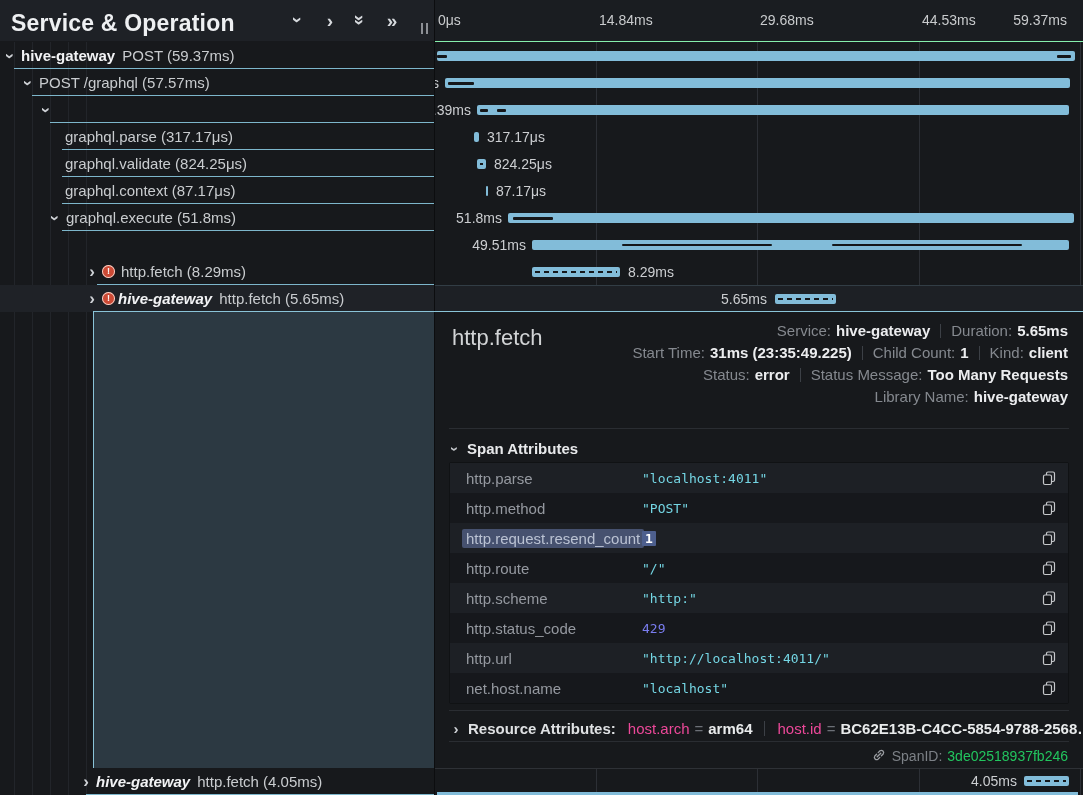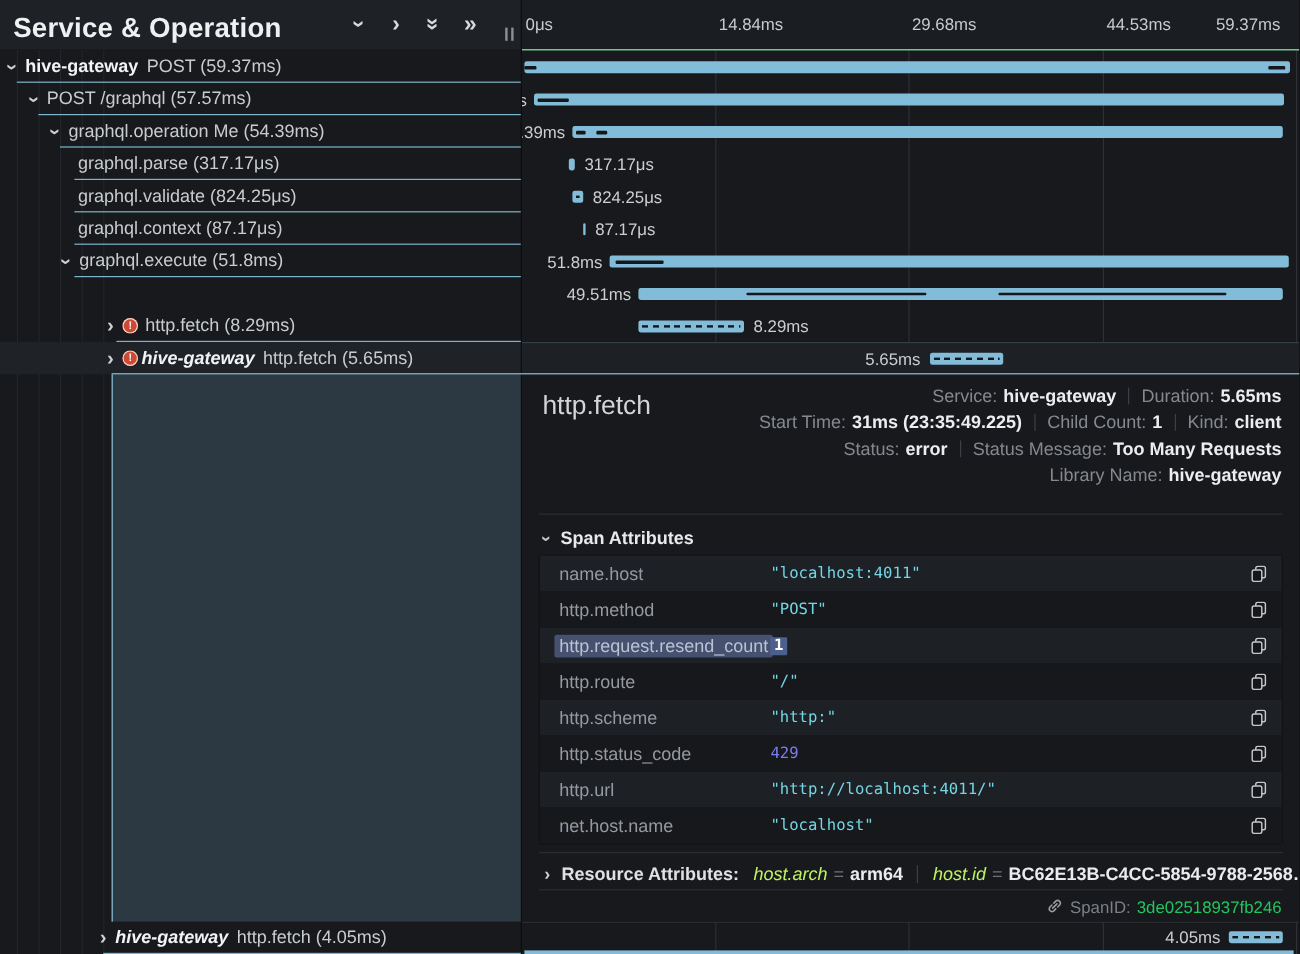--- a/index.html
+++ b/index.html
@@ -73,21 +73,21 @@
   .arow:nth-child(even){background:#16181c;}
   .akey{margin-left:16px;width:176px;color:#9599a0;white-space:nowrap;}
   .akey .ksel{background:#46516f;color:#bac2d3;border-radius:2px;padding:1px 4px;margin-left:-4px;}
   .aval{font-family:"DejaVu Sans Mono",monospace;font-size:13px;color:#74d6e4;white-space:nowrap;}
   .aval.num{color:#7a7df0;}
   .aval .vsel{background:#4d5f8e;color:#ffffff;font-weight:bold;padding:0 3px;border-radius:1px;}
   .copybtn{position:absolute;right:12px;top:8px;width:14px;height:15px;cursor:pointer;}
   .resline{position:absolute;left:14px;top:404px;height:24px;display:flex;align-items:center;white-space:nowrap;}
   .resline .chev{font-size:15px;margin-right:5px;}
   .rtitle{font-weight:bold;color:#dfe1e3;margin-right:12px;}
-  .rkey{color:#bef264;font-style:italic;}
+  .rkey{color:#ec4899;}
   .req{color:#6c7077;margin:0 5px;}
   .rval{color:#e9ebec;font-weight:bold;}
   .rsep{display:inline-block;width:1px;height:15px;background:#3c4046;margin:0 12px;vertical-align:-3px;}
   .spanidline{position:absolute;right:15px;top:434px;height:20px;display:flex;align-items:center;font-size:14px;}
   .sidlabel{color:#7c8086;margin:0 5px 0 6px;}
   .sidval{color:#22c55e;font-weight:normal;}
 </style>
 </head>
 <body>
 
@@ -120,21 +120,20 @@
       <span class="tlabel" style="margin-left:0">POST (59.37ms)</span>
       <div class="uline" style="left:14px"></div>
     </div>
     <div class="trow" style="top:69px">
       <span class="chev down" style="margin-left:22px">›</span>
       <span class="tlabel">POST /graphql (57.57ms)</span>
       <div class="uline" style="left:32px"></div>
     </div>
     <div class="trow" style="top:96px">
       <span class="chev down" style="margin-left:40px">›</span>
-      <span class="tlabel">graphql.operation Me (54.39ms)</span>
       <div class="uline" style="left:50px"></div>
     </div>
     <div class="trow" style="top:123px">
       <span class="tlabel" style="margin-left:65px">graphql.parse (317.17μs)</span>
       <div class="uline" style="left:62px"></div>
     </div>
     <div class="trow" style="top:150px">
       <span class="tlabel" style="margin-left:65px">graphql.validate (824.25μs)</span>
       <div class="uline" style="left:62px"></div>
     </div>
@@ -253,21 +252,21 @@
 
       <div class="ddiv" style="top:116px"></div>
 
       <div class="sechead" style="top:128px">
         <span class="chev down">›</span>
         <span>Span Attributes</span>
       </div>
 
       <div class="attrtable">
         <div class="arow">
-          <span class="akey">name.host</span>
+          <span class="akey">http.parse</span>
           <span class="aval">"localhost:4011"</span>
           <span class="copybtn"><svg width="14" height="15" viewBox="0 0 14 15">
                 <rect x="4.5" y="1" width="8" height="9.5" rx="1.5" fill="none" stroke="#c6c8cb" stroke-width="1.2"></rect>
                 <rect x="1.5" y="4" width="8" height="9.5" rx="1.5" fill="#15171a" stroke="#c6c8cb" stroke-width="1.2"></rect>
               </svg></span>
         </div>
         <div class="arow">
           <span class="akey">http.method</span>
           <span class="aval">"POST"</span>
           <span class="copybtn"><svg width="14" height="15" viewBox="0 0 14 15">

